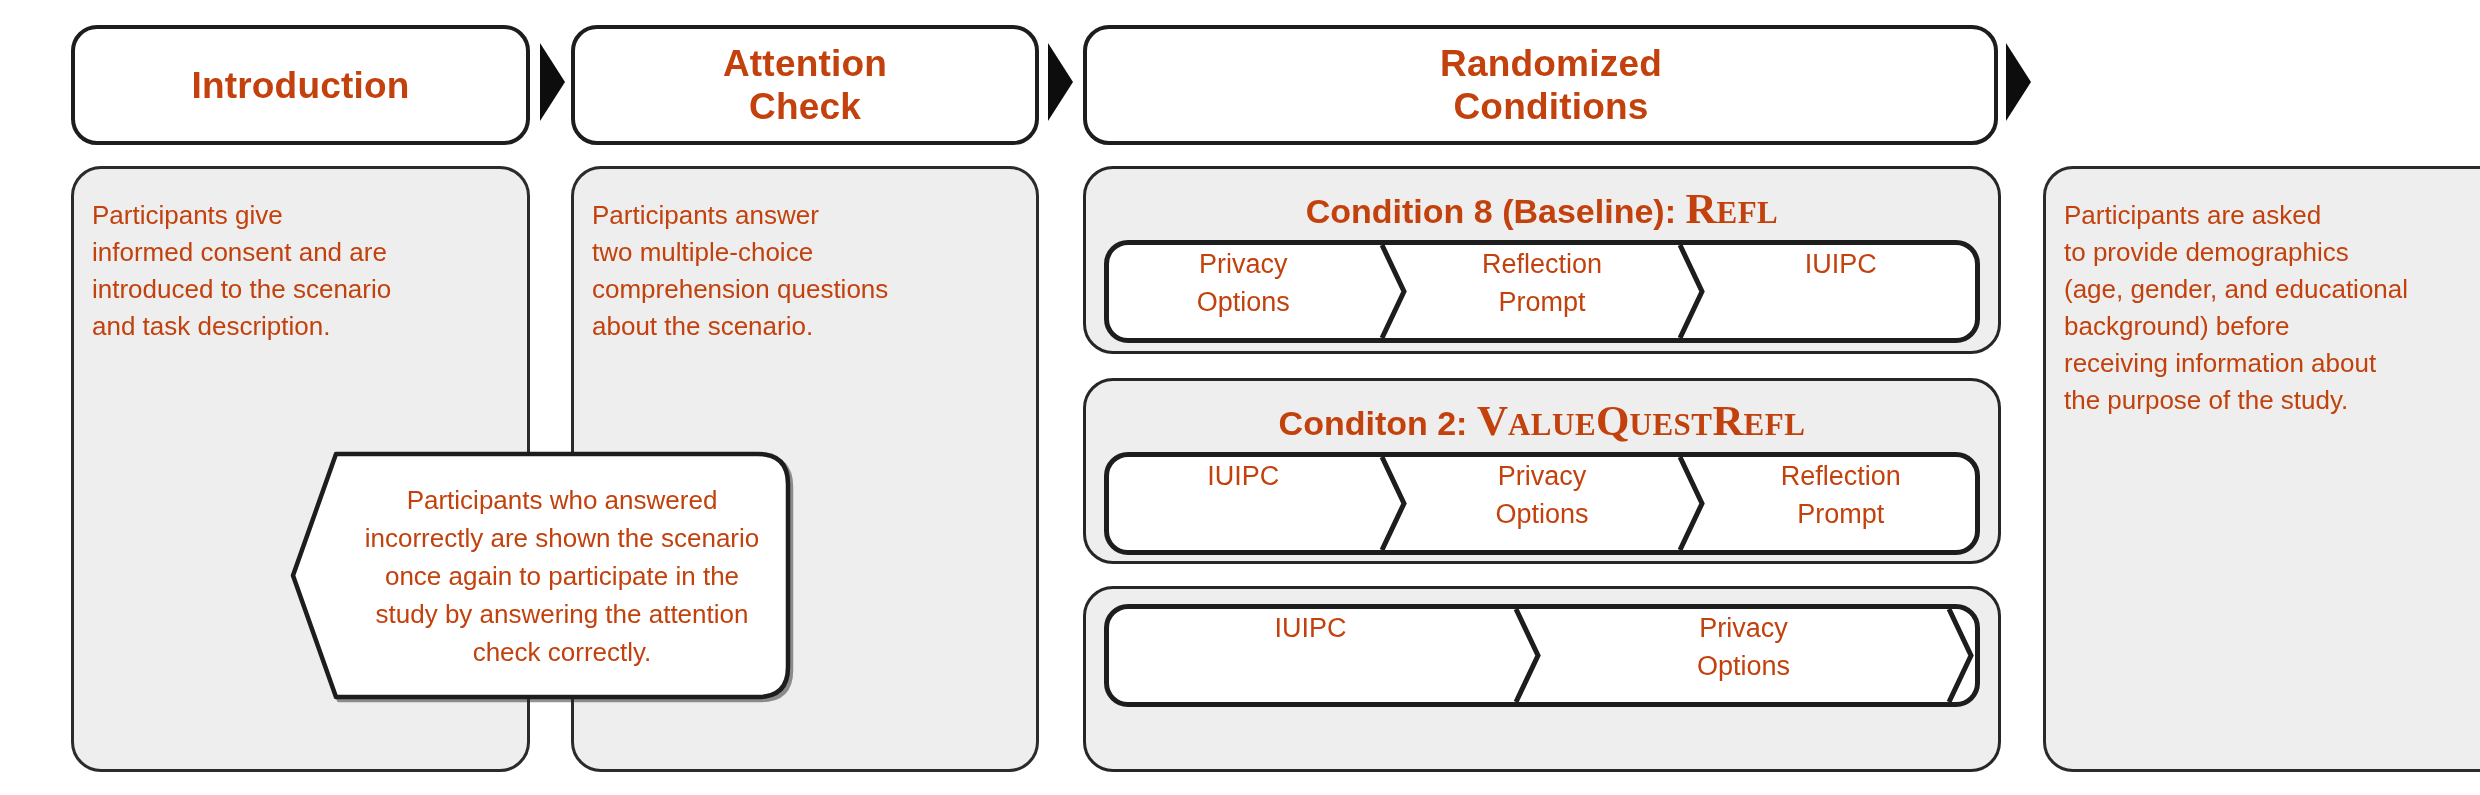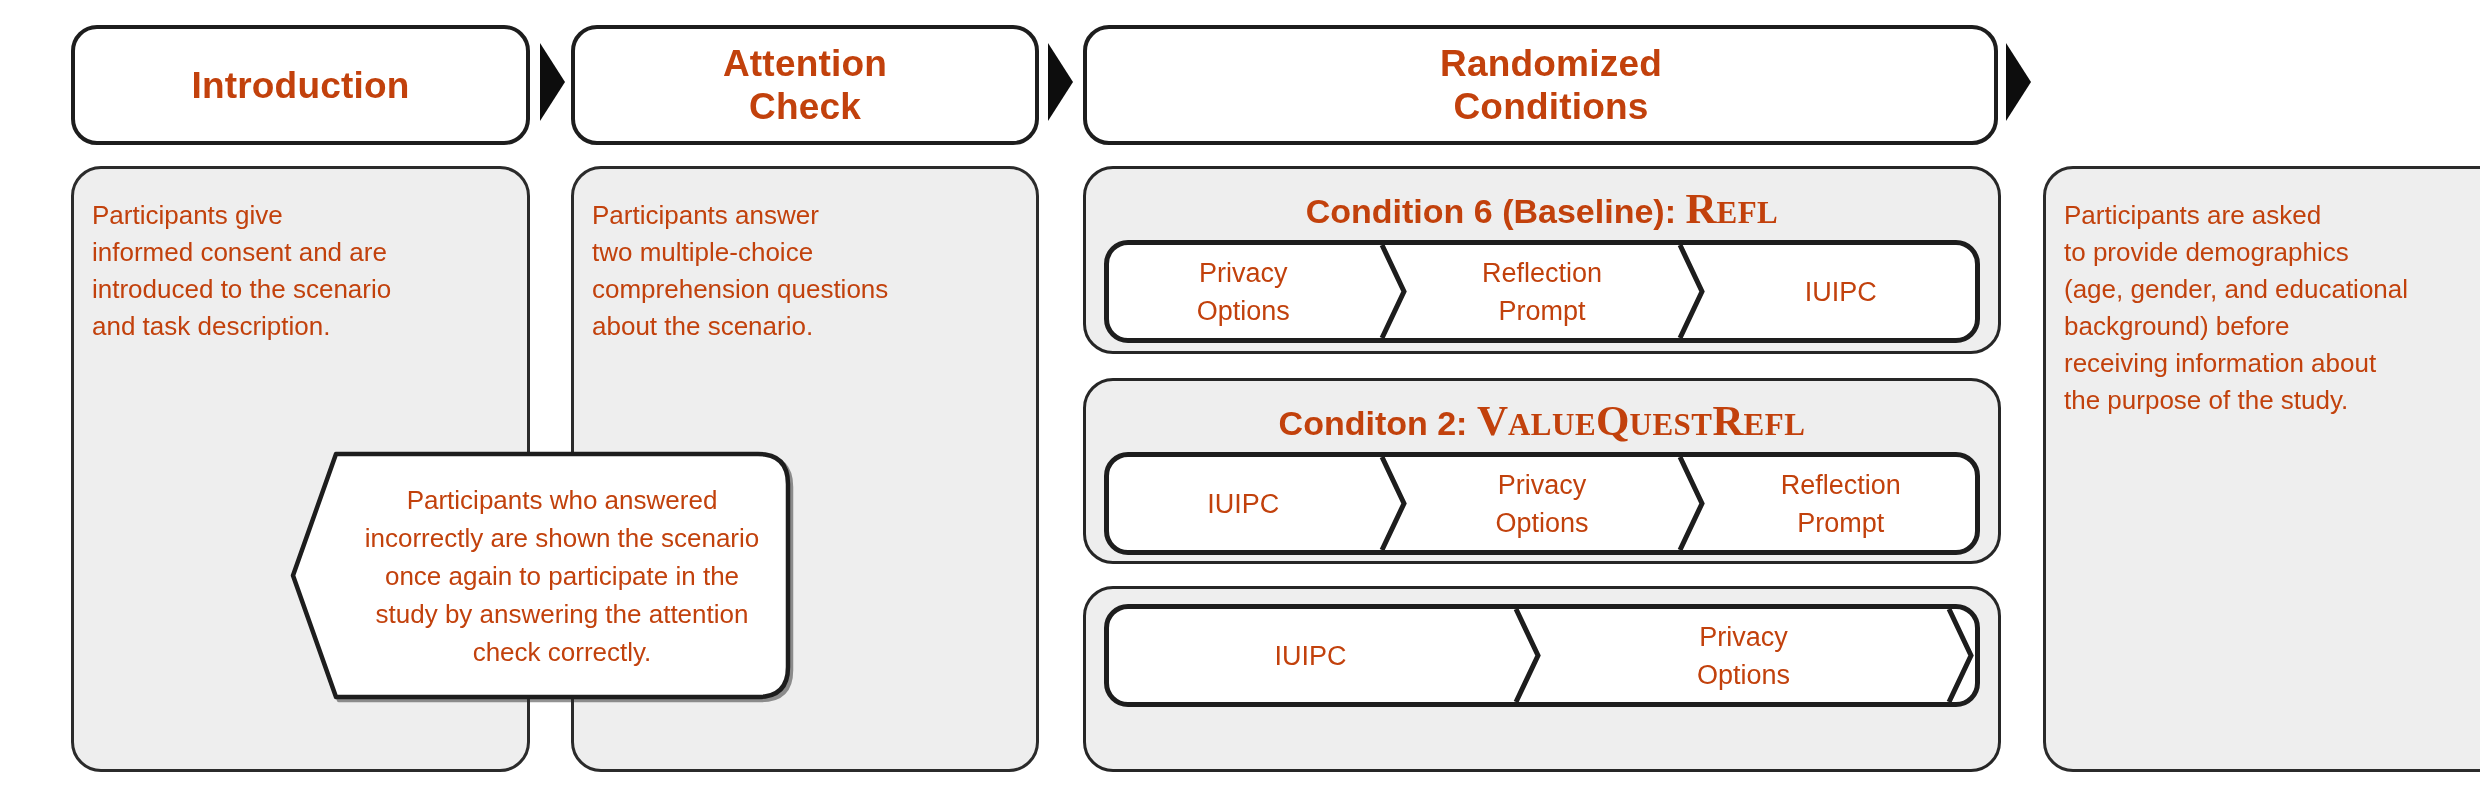--- a/index.html
+++ b/index.html
@@ -50,21 +50,21 @@
   #cond3{top:586px;height:186px;}
   .cond-title{
     height:56px;line-height:56px;text-align:center;
     font-weight:700;font-size:34px;white-space:pre;
   }
   .sc-big{font-family:"Liberation Serif","DejaVu Serif",serif;font-weight:700;font-size:43px;}
   .sc-small{font-family:"Liberation Serif","DejaVu Serif",serif;font-weight:700;font-size:31px;letter-spacing:.5px;}
   .bar{
     height:103px;margin-top:3px;box-sizing:border-box;
     background:#ffffff;border:5px solid #1d1d1d;border-radius:24px;
-    display:flex;align-items:center;overflow:hidden;
+    display:flex;align-items:flex-start;overflow:hidden;
   }
   .seg{
     flex:1 1 0;display:flex;align-items:center;justify-content:center;
     font-size:27px;line-height:38px;text-align:center;white-space:pre-line;
   }
   .chev{flex:0 0 30px;width:30px;height:100%;display:block;}
   
   .callout{position:absolute;left:247px;top:450px;width:502px;height:251px;}
   .callout svg{position:absolute;left:0;top:0;width:100%;height:100%;
     filter:drop-shadow(3px 3px 0 rgba(40,40,40,.5));}
@@ -103,21 +103,21 @@
   <div class="detail" id="box4">
     <div class="body-text">Participants are asked
 to provide demographics
 (age, gender, and educational
 background) before
 receiving information about
 the purpose of the study.</div>
   </div>
 
   <div class="cond" id="cond1">
-    <div class="cond-title"><span>Condition 6 (Baseline): </span><span class="sc-big">R</span><span class="sc-small">EFL</span></div>
+    <div class="cond-title"><span>Condition 8 (Baseline): </span><span class="sc-big">R</span><span class="sc-small">EFL</span></div>
     <div class="bar">
       <div class="seg">Privacy
 Options</div>
       <svg class="chev" viewBox="0 0 30 100" preserveAspectRatio="none">
           <polyline points="4,0 26,50 4,100" fill="none" stroke="#1d1d1d" stroke-width="5" vector-effect="non-scaling-stroke"></polyline>
         </svg>
       <div class="seg">Reflection
 Prompt</div>
       <svg class="chev" viewBox="0 0 30 100" preserveAspectRatio="none">
           <polyline points="4,0 26,50 4,100" fill="none" stroke="#1d1d1d" stroke-width="5" vector-effect="non-scaling-stroke"></polyline>

